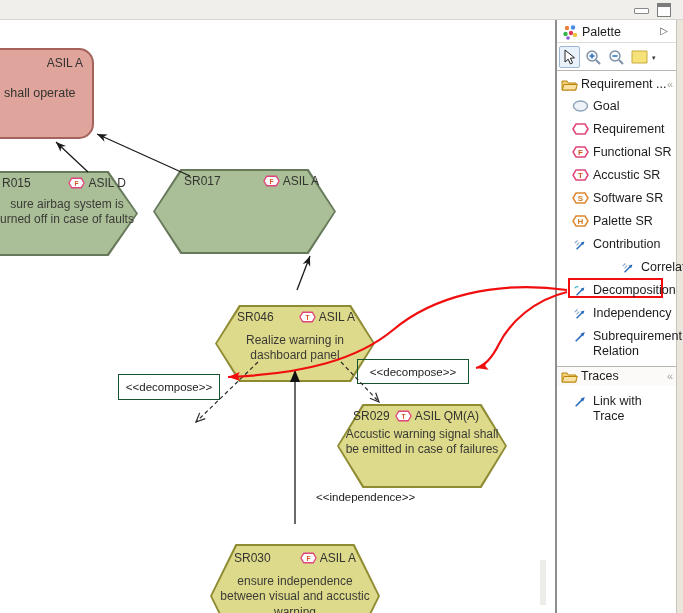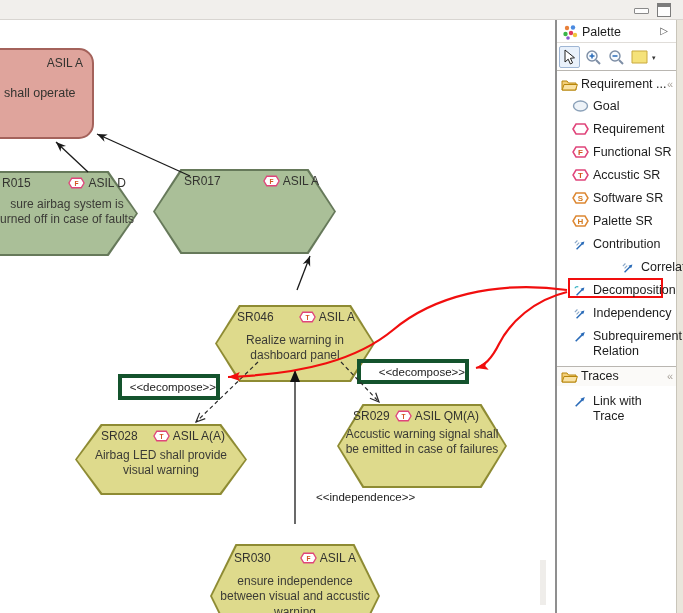--- a/index.html
+++ b/index.html
@@ -29,21 +29,21 @@
   .green .hex-b { background:#66795a; } .green .hex-f { background:#aabf98; }
   .yellow .hex-b { background:#8e8b33; } .yellow .hex-f { background:#deda8c; }
   .hex-content { position:absolute; inset:0; }
   .hex-head { position:absolute; left:0; right:0; top:5px; display:flex; justify-content:space-between; font-size:12px; color:#33332f; }
   .nright { display:flex; align-items:center; gap:3px; }
   .hex-body { position:absolute; text-align:center; font-size:12px; line-height:1.28; color:#3b3b36; }
   .badge { width:17px; height:12px; }
   .badge text { font-size:7px; font-weight:bold; fill:#d2521e; }
 
   
-  .redbox { position:absolute; border:4px solid #14532d; display:flex; align-items:center; justify-content:flex-end; background:transparent; }
+  .redbox { position:absolute; border:1px solid #14532d; display:flex; align-items:center; justify-content:center; background:transparent; }
   .lbl { font-size:11.5px; color:#1c1c1c; white-space:nowrap; }
   .floating-lbl { position:absolute; font-size:11.5px; color:#1c1c1c; white-space:nowrap; }
 
   
   .vsb { position:absolute; left:540px; top:560px; width:6px; height:45px; background:#efedea; }
   .divider { position:absolute; left:555px; top:20px; width:2px; height:593px; background:#8f8f8f; }
   .right-edge { position:absolute; left:676px; top:20px; width:7px; height:593px; background:#eae6dc; border-left:1px solid #c9c5ba; }
 
   
   .palette { position:absolute; left:557px; top:20px; width:119px; height:593px; background:#fff; font-size:12.5px; color:#1c1c1c; }
@@ -134,37 +134,20 @@
                 <polygon points="4,1 14,1 17,6 14,11 4,11 1,6" fill="#fff" stroke="#e0457b" stroke-width="1.4"></polygon>
                 <text x="9" y="8.7" text-anchor="middle">T</text>
               </svg>
             <span>ASIL A</span>
           </span>
         </div>
         <div class="hex-body" style="left:15px; top:28px; width:130px;">Realize warning in dashboard panel</div>
       </div>
     </div>
 
-    <div class="hex yellow node-z" style="left:75px; top:404px; width:172px; height:71px;">
-      <div class="hex-b"></div>
-        <div class="hex-f"></div>
-      <div class="hex-content">
-        <div class="hex-head" style="padding:0 22px 0 26px;">
-          <span>SR028</span>
-          <span class="nright">
-            <svg class="badge" viewBox="0 0 18 12">
-                <polygon points="4,1 14,1 17,6 14,11 4,11 1,6" fill="#fff" stroke="#e0457b" stroke-width="1.4"></polygon>
-                <text x="9" y="8.7" text-anchor="middle">T</text>
-              </svg>
-            <span>ASIL A(A)</span>
-          </span>
-        </div>
-        <div class="hex-body" style="left:6px; top:24px; width:160px;">Airbag LED shall provide visual warning</div>
-      </div>
-    </div>
 
     <div class="hex yellow node-z" style="left:337px; top:384px; width:170px; height:84px;">
       <div class="hex-b"></div>
         <div class="hex-f"></div>
       <div class="hex-content">
         <div class="hex-head" style="padding:0 28px 0 16px;">
           <span>SR029</span>
           <span class="nright">
             <svg class="badge" viewBox="0 0 18 12">
                 <polygon points="4,1 14,1 17,6 14,11 4,11 1,6" fill="#fff" stroke="#e0457b" stroke-width="1.4"></polygon>

